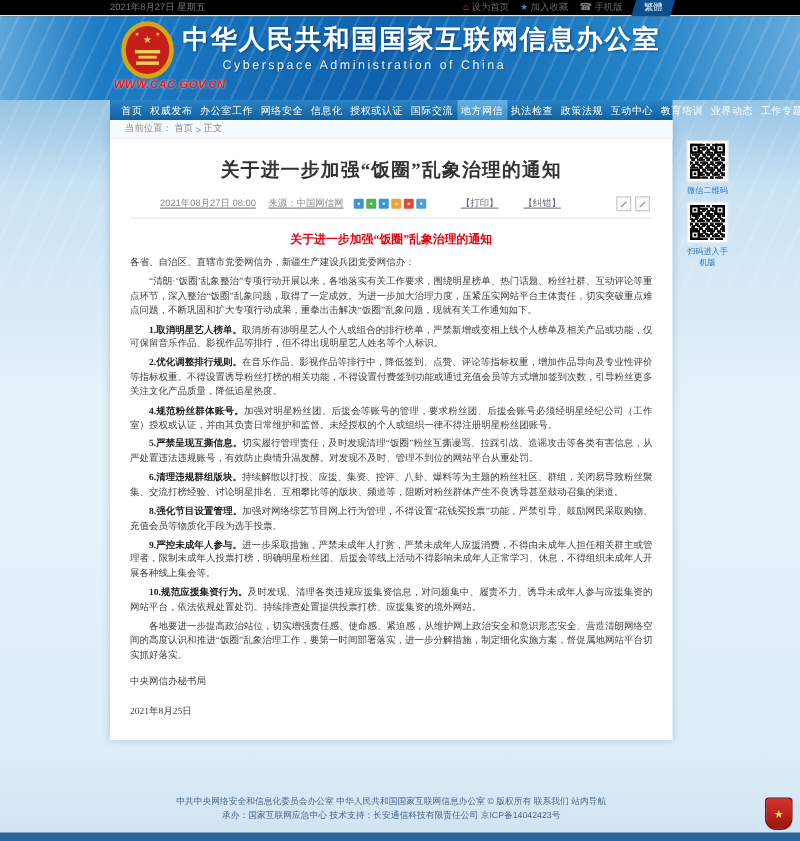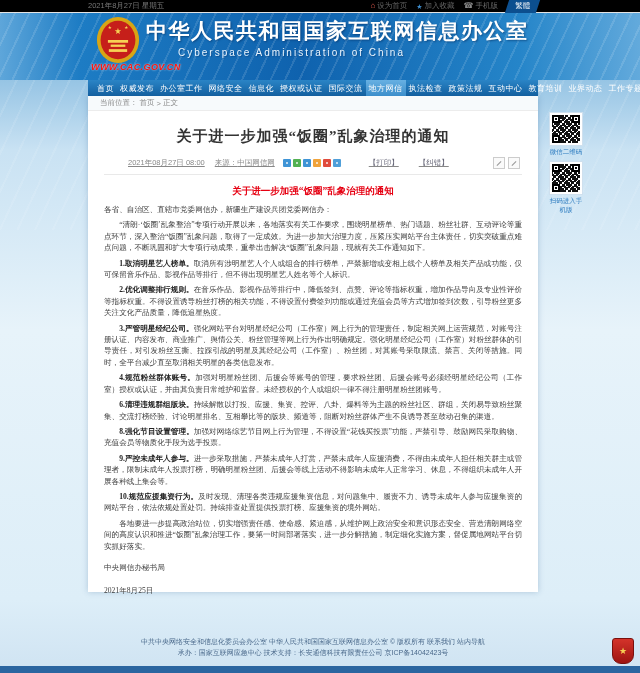--- a/index.html
+++ b/index.html
@@ -188,22 +188,22 @@
         <span class="toolbtn">
             <i></i>
           </span>
       </span>
     </div>
     <div class="red-title">关于进一步加强“饭圈”乱象治理的通知</div>
     <p class="salute">各省、自治区、直辖市党委网信办，新疆生产建设兵团党委网信办：</p>
     <p>“清朗·‘饭圈’乱象整治”专项行动开展以来，各地落实有关工作要求，围绕明星榜单、热门话题、粉丝社群、互动评论等重点环节，深入整治“饭圈”乱象问题，取得了一定成效。为进一步加大治理力度，压紧压实网站平台主体责任，切实突破重点难点问题，不断巩固和扩大专项行动成果，重拳出击解决“饭圈”乱象问题，现就有关工作通知如下。</p>
     <p><b>1.取消明星艺人榜单。</b><span>取消所有涉明星艺人个人或组合的排行榜单，严禁新增或变相上线个人榜单及相关产品或功能，仅可保留音乐作品、影视作品等排行，但不得出现明星艺人姓名等个人标识。</span></p>
     <p><b>2.优化调整排行规则。</b><span>在音乐作品、影视作品等排行中，降低签到、点赞、评论等指标权重，增加作品导向及专业性评价等指标权重。不得设置诱导粉丝打榜的相关功能，不得设置付费签到功能或通过充值会员等方式增加签到次数，引导粉丝更多关注文化产品质量，降低追星热度。</span></p>
-    <p><b>3.严管明星经纪公司。</b><span>强化网站平台对明星经纪公司（工作室）网上行为的管理责任，制定相关网上运营规范，对账号注册认证、内容发布、商业推广、舆情公关、粉丝管理等网上行为作出明确规定。强化明星经纪公司（工作室）对粉丝群体的引导责任，对引发粉丝互撕、拉踩引战的明星及其经纪公司（工作室）、粉丝团，对其账号采取限流、禁言、关闭等措施。同时，全平台减少直至取消相关明星的各类信息发布。</span></p>
     <p><b>4.规范粉丝群体账号。</b><span>加强对明星粉丝团、后援会等账号的管理，要求粉丝团、后援会账号必须经明星经纪公司（工作室）授权或认证，并由其负责日常维护和监督。未经授权的个人或组织一律不得注册明星粉丝团账号。</span></p>
+    <p><b>5.严禁呈现互撕信息。</b><span>切实履行管理责任，及时发现清理“饭圈”粉丝互撕谩骂、拉踩引战、造谣攻击等各类有害信息，从严处置违法违规账号，有效防止舆情升温发酵。对发现不及时、管理不到位的网站平台从重处罚。</span></p>
     <p><b>6.清理违规群组版块。</b><span>持续解散以打投、应援、集资、控评、八卦、爆料等为主题的粉丝社区、群组，关闭易导致粉丝聚集、交流打榜经验、讨论明星排名、互相攀比等的版块、频道等，阻断对粉丝群体产生不良诱导甚至鼓动召集的渠道。</span></p>
     <p><b>8.强化节目设置管理。</b><span>加强对网络综艺节目网上行为管理，不得设置“花钱买投票”功能，严禁引导、鼓励网民采取购物、充值会员等物质化手段为选手投票。</span></p>
     <p><b>9.严控未成年人参与。</b><span>进一步采取措施，严禁未成年人打赏，严禁未成年人应援消费，不得由未成年人担任相关群主或管理者，限制未成年人投票打榜，明确明星粉丝团、后援会等线上活动不得影响未成年人正常学习、休息，不得组织未成年人开展各种线上集会等。</span></p>
     <p><b>10.规范应援集资行为。</b><span>及时发现、清理各类违规应援集资信息，对问题集中、履责不力、诱导未成年人参与应援集资的网站平台，依法依规处置处罚。持续排查处置提供投票打榜、应援集资的境外网站。</span></p>
     <p>各地要进一步提高政治站位，切实增强责任感、使命感、紧迫感，从维护网上政治安全和意识形态安全、营造清朗网络空间的高度认识和推进“饭圈”乱象治理工作，要第一时间部署落实，进一步分解措施，制定细化实施方案，督促属地网站平台切实抓好落实。</p>
     <p class="sig">中央网信办秘书局</p>
     <p class="sigdate">2021年8月25日</p>
   </div>
 </div>
 

